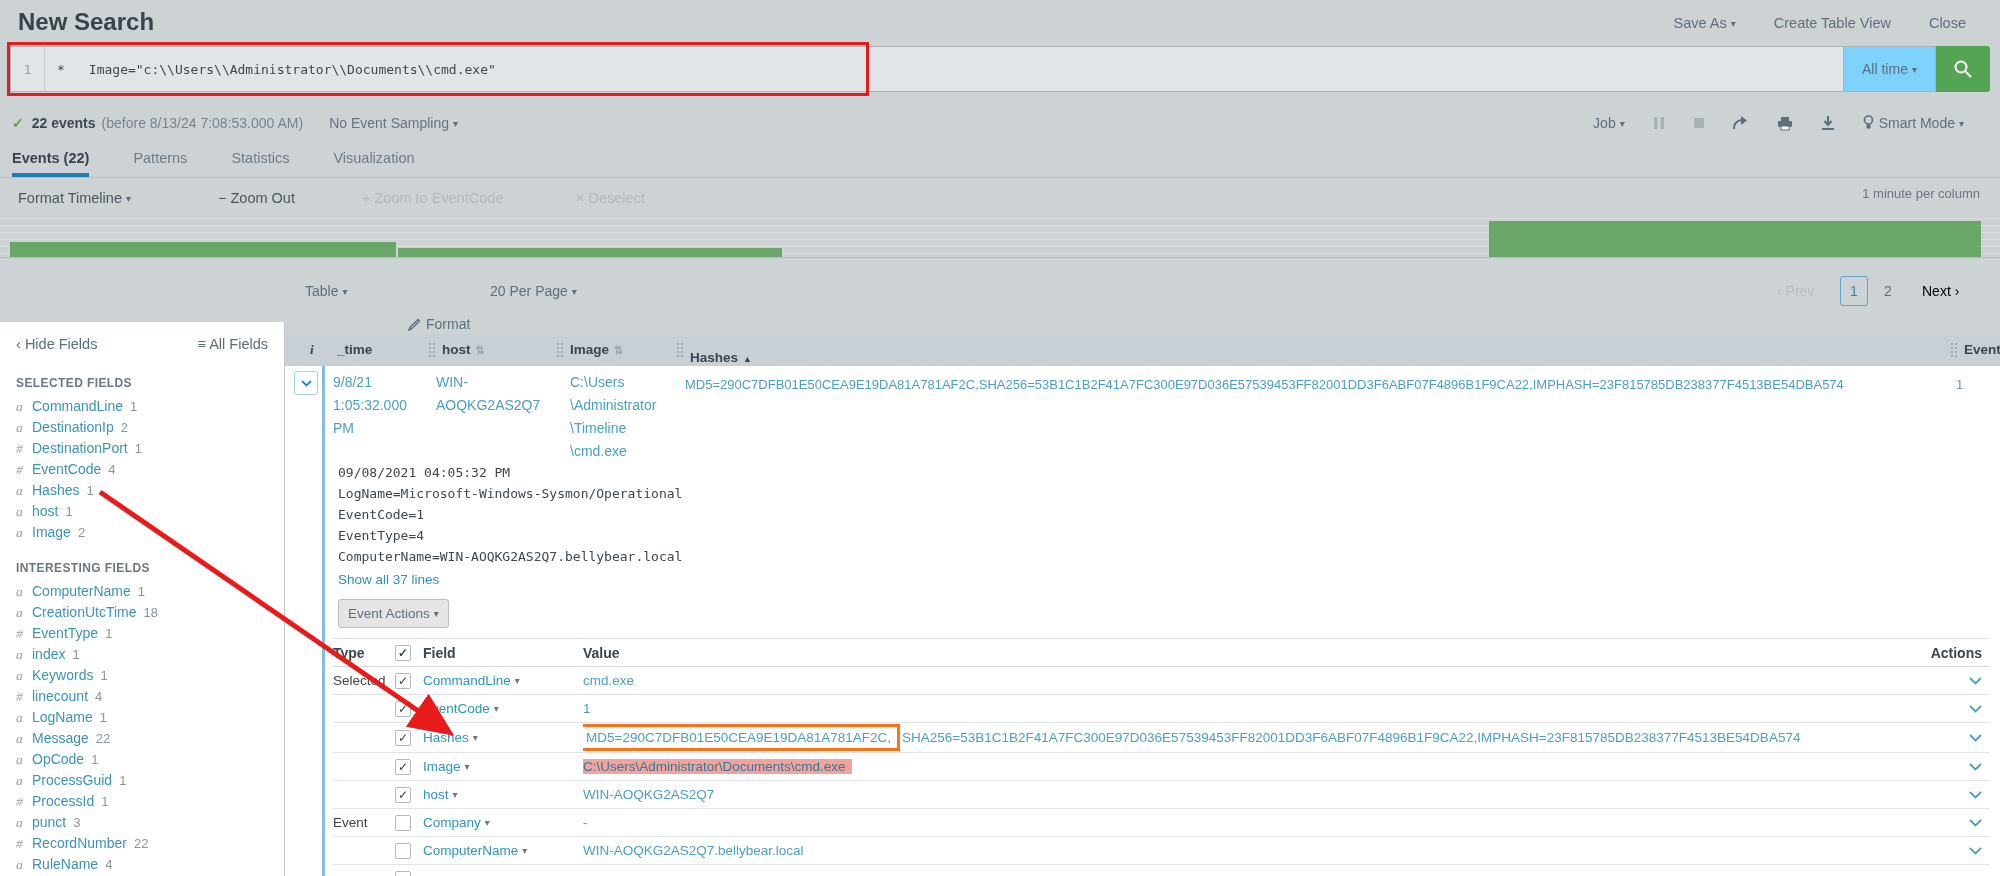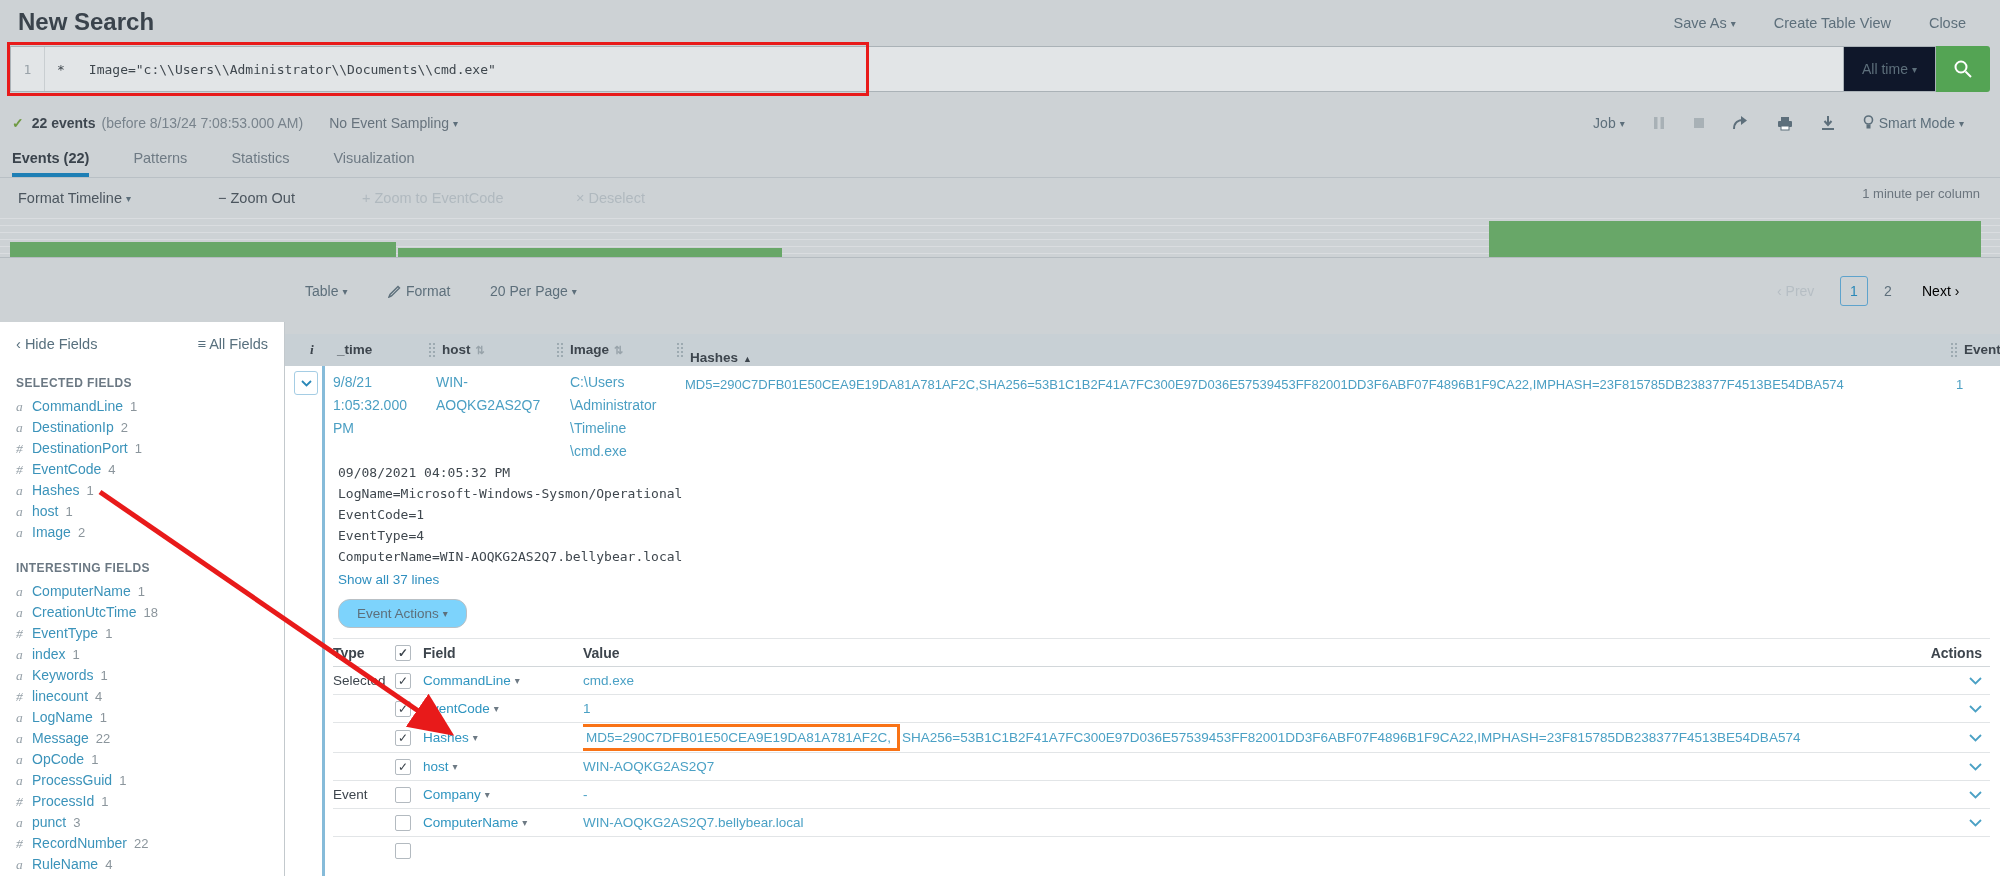--- a/index.html
+++ b/index.html
@@ -13,21 +13,21 @@
   .top-links span { cursor:pointer; }
   .caret { font-size:10px; color:#5d6f7b; margin-left:4px; vertical-align:1px; }
 
   
   .searchwrap { position:absolute; left:10px; top:46px; width:1980px; height:46px; display:flex; }
   .query-box { flex:1; background:#e2e5e7; border:1px solid #aab2b7; display:flex; align-items:stretch; }
   .line-no { width:34px; display:flex; align-items:center; justify-content:center; color:#99a2a9;
              font-family:"DejaVu Sans Mono", monospace; font-size:13px; border-right:1px solid #c9ced1; }
   .q-star { display:flex; align-items:center; padding:0 12px 0 12px; font-family:"DejaVu Sans Mono", monospace; font-size:13px; color:#3f474e;}
   .q-text { display:flex; align-items:center; font-family:"DejaVu Sans Mono", monospace; font-size:13px; color:#3f474e; padding-left:12px;}
-  .time-range { width:92px; background:#0f172a; border:1px solid #aab2b7; border-left:none; display:flex;
+  .time-range { width:92px; background:#7dd3fc; border:1px solid #aab2b7; border-left:none; display:flex;
                 align-items:center; justify-content:center; font-size:14px; color:#5d6f7b; cursor:pointer; }
   .search-btn { width:54px; background:#54a454; border-radius:0 3px 3px 0; display:flex; align-items:center;
                 justify-content:center; cursor:pointer; }
   .red-search { position:absolute; left:7px; top:42px; width:862px; height:54px; border:3px solid #e81a1a;
                 pointer-events:none; z-index:6; }
 
   
   .jobrow { position:absolute; left:12px; right:36px; top:110px; height:26px; display:flex; align-items:center; font-size:14px; }
   .jr-check { color:#6f9a43; font-weight:700; margin-right:8px; }
   .jr-count { font-weight:700; color:#3e4750; margin-right:6px; }
@@ -85,22 +85,22 @@
   .expand-box { position:absolute; left:9px; top:5px; width:24px; height:24px; border:1px solid #a5cde4;
                 border-radius:3px; display:flex; align-items:center; justify-content:center; cursor:pointer; background:#fff; }
   .cell { position:absolute; font-size:14px; line-height:23px; color:#4b9fc3; cursor:pointer; }
   .c-time { left:48px; top:5px; } .c-host { left:151px; top:5px; } .c-img { left:285px; top:5px; }
   .c-hash { left:400px; top:7px; font-size:13px; white-space:nowrap; }
   .c-ev1 { left:1671px; top:7px; font-size:13px; }
 
   .raw { position:absolute; left:53px; top:96px; }
   .raw-line { font-family:"DejaVu Sans Mono", monospace; font-size:13px; line-height:21px; color:#3f474e; white-space:pre; }
   .show-all { font-size:13.5px; color:#2f8fbf; line-height:21px; margin-top:2px; cursor:pointer; }
-  .ev-actions { margin-top:9px; display:inline-block; padding:6px 18px; font-size:13.5px; color:#5d6f7b;
-                border:1px solid #b9c0c5; border-radius:12px; background:#7dd3fc; cursor:pointer; }
+  .ev-actions { margin-top:9px; display:inline-block; padding:6px 9px; font-size:13.5px; color:#5d6f7b;
+                border:1px solid #b9c0c5; border-radius:3px; background:#e5e5e5; cursor:pointer; }
 
   
   .ftable { position:absolute; left:48px; top:272px; right:10px; border-top:1px solid #e2e5e7; }
   .frow { display:flex; align-items:center; min-height:28px; border-bottom:1px solid #e2e5e7; font-size:13.5px; }
   .frow.head { font-size:14px; font-weight:700; color:#3d454d; border-bottom:1px solid #d2d7da; }
   .col-type { width:62px; color:#3d454d; flex:none; }
   .col-cb { width:28px; flex:none; }
   .col-field { width:160px; flex:none; color:#2f95c0; cursor:pointer; white-space:nowrap; }
   .col-field .caret { color:#6d7a84; }
   .col-value { flex:1; color:#4ba1c5; white-space:nowrap; overflow:hidden; }
@@ -216,21 +216,21 @@
 
       <div class="tl-bar" style="left: 10px; width: 386px; height: 15px; background: rgb(104, 167, 104);"></div>
 
       <div class="tl-bar" style="left: 398px; width: 384px; height: 9px; background: rgb(104, 167, 104);"></div>
 
       <div class="tl-bar" style="left: 1489px; width: 492px; height: 36px; background: rgb(104, 167, 104);"></div>
 
   </div>
 
   <span class="tt-item" style="left:305px;"><span>Table</span><span class="caret">▾</span></span>
-  <span class="tt-item" style="left:388px;">
+  <span class="tt-item" style="left:408px;margin-top:33px;">
     <span class="icon" style="display:inline-block;vertical-align:-2px;margin-right:5px;">
       <svg width="13" height="13" viewBox="0 0 13 13">
           <path d="M1 12 L3.5 11 L11.5 3 L10 1.5 L2 9.5 Z" fill="none" stroke="#5d6f7b" stroke-width="1.4"></path>
         </svg></span><span>Format</span></span>
   <span class="tt-item" style="left:490px;"><span>20 Per Page</span><span class="caret">▾</span></span>
   <span class="tt-item pg-prev"><span>‹</span> <span>Prev</span></span>
   <span class="pg-box">1</span>
   <span class="tt-item pg-2">2</span>
   <span class="tt-item pg-next"><span>Next</span> <span>›</span></span>
 
@@ -473,20 +473,33 @@
           </span>
           <span class="col-field"><span>Hashes</span><span class="caret">▾</span></span>
           <span class="col-value">
             <span class="v-box">MD5=290C7DFB01E50CEA9E19DA81A781AF2C,</span><span>SHA256=53B1C1B2F41A7FC300E97D036E57539453FF82001DD3F6ABF07F4896B1F9CA22,IMPHASH=23F815785DB238377F4513BE54DBA574</span>
           </span>
           <span class="col-act"><span class="act-chev icon" style="display:inline-block;"><svg width="13" height="8" viewBox="0 0 13 8">
                 <polyline points="1,1 6.5,6.5 12,1" fill="none" stroke="#4ba1c5" stroke-width="1.8"></polyline>
               </svg></span></span>
         </div>
 
+        <div class="frow">
+          <span class="col-type"></span>
+          <span class="col-cb">
+            <span class="cb on"></span>
+          </span>
+          <span class="col-field"><span>Image</span><span class="caret">▾</span></span>
+          <span class="col-value">
+            <span class="v-hl">C:\Users\Administrator\Documents\cmd.exe</span>
+          </span>
+          <span class="col-act"><span class="act-chev icon" style="display:inline-block;"><svg width="13" height="8" viewBox="0 0 13 8">
+                <polyline points="1,1 6.5,6.5 12,1" fill="none" stroke="#4ba1c5" stroke-width="1.8"></polyline>
+              </svg></span></span>
+        </div>
 
         <div class="frow">
           <span class="col-type"></span>
           <span class="col-cb">
             <span class="cb on"></span>
           </span>
           <span class="col-field"><span>host</span><span class="caret">▾</span></span>
           <span class="col-value">
             <span>WIN-AOQKG2AS2Q7</span>
           </span>

